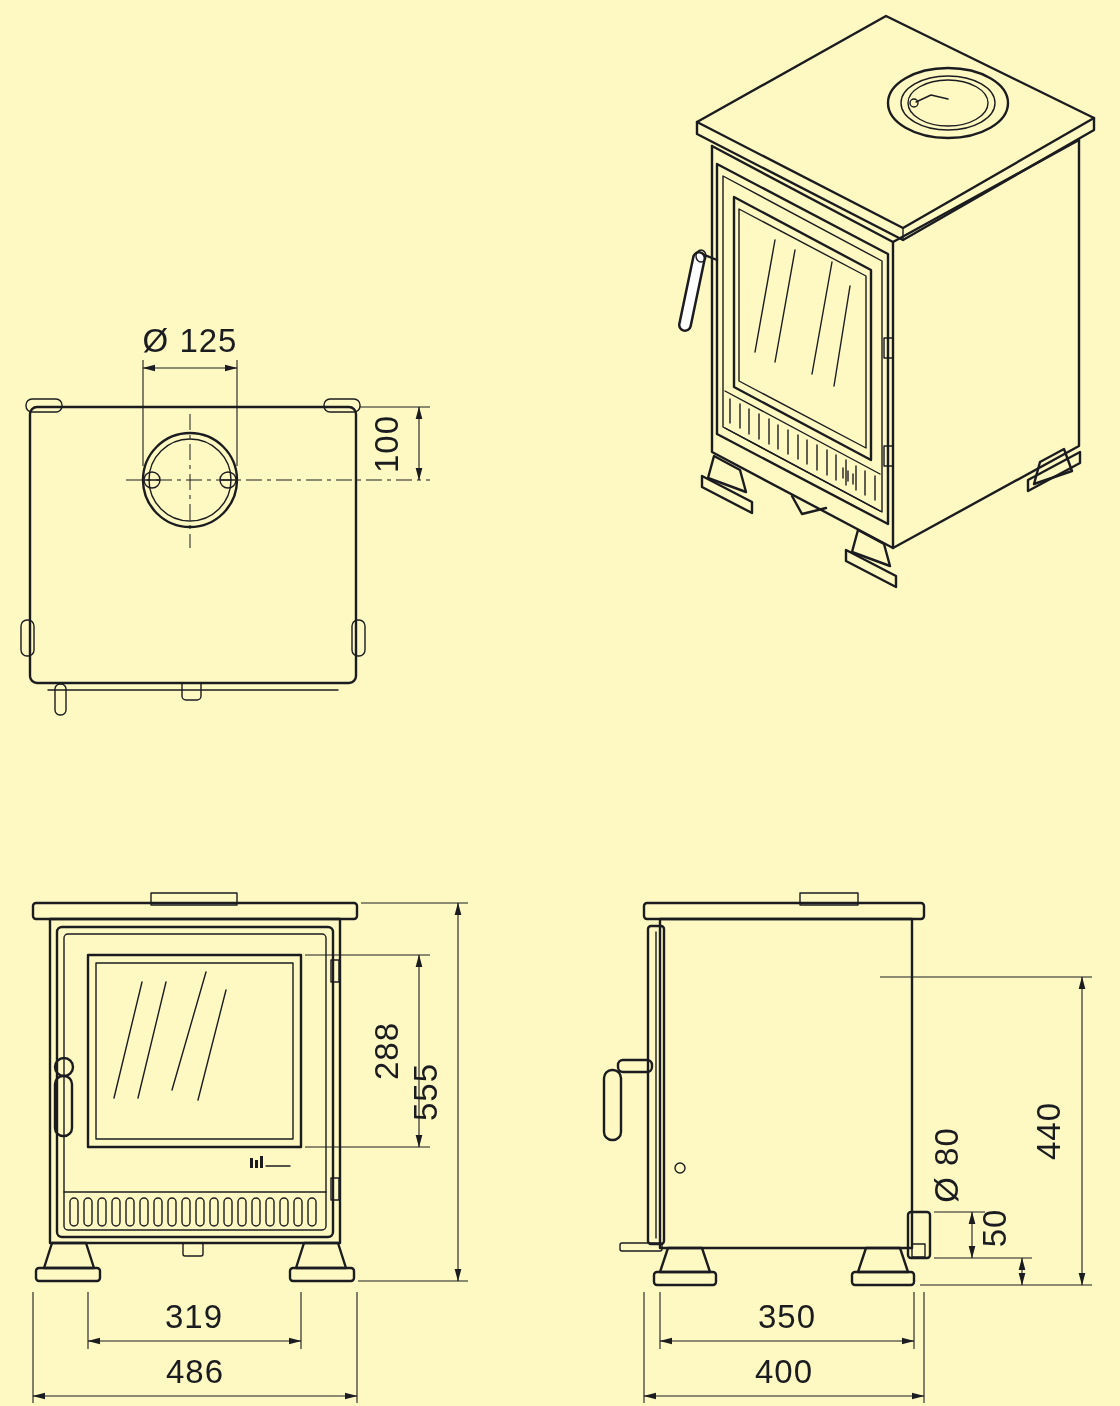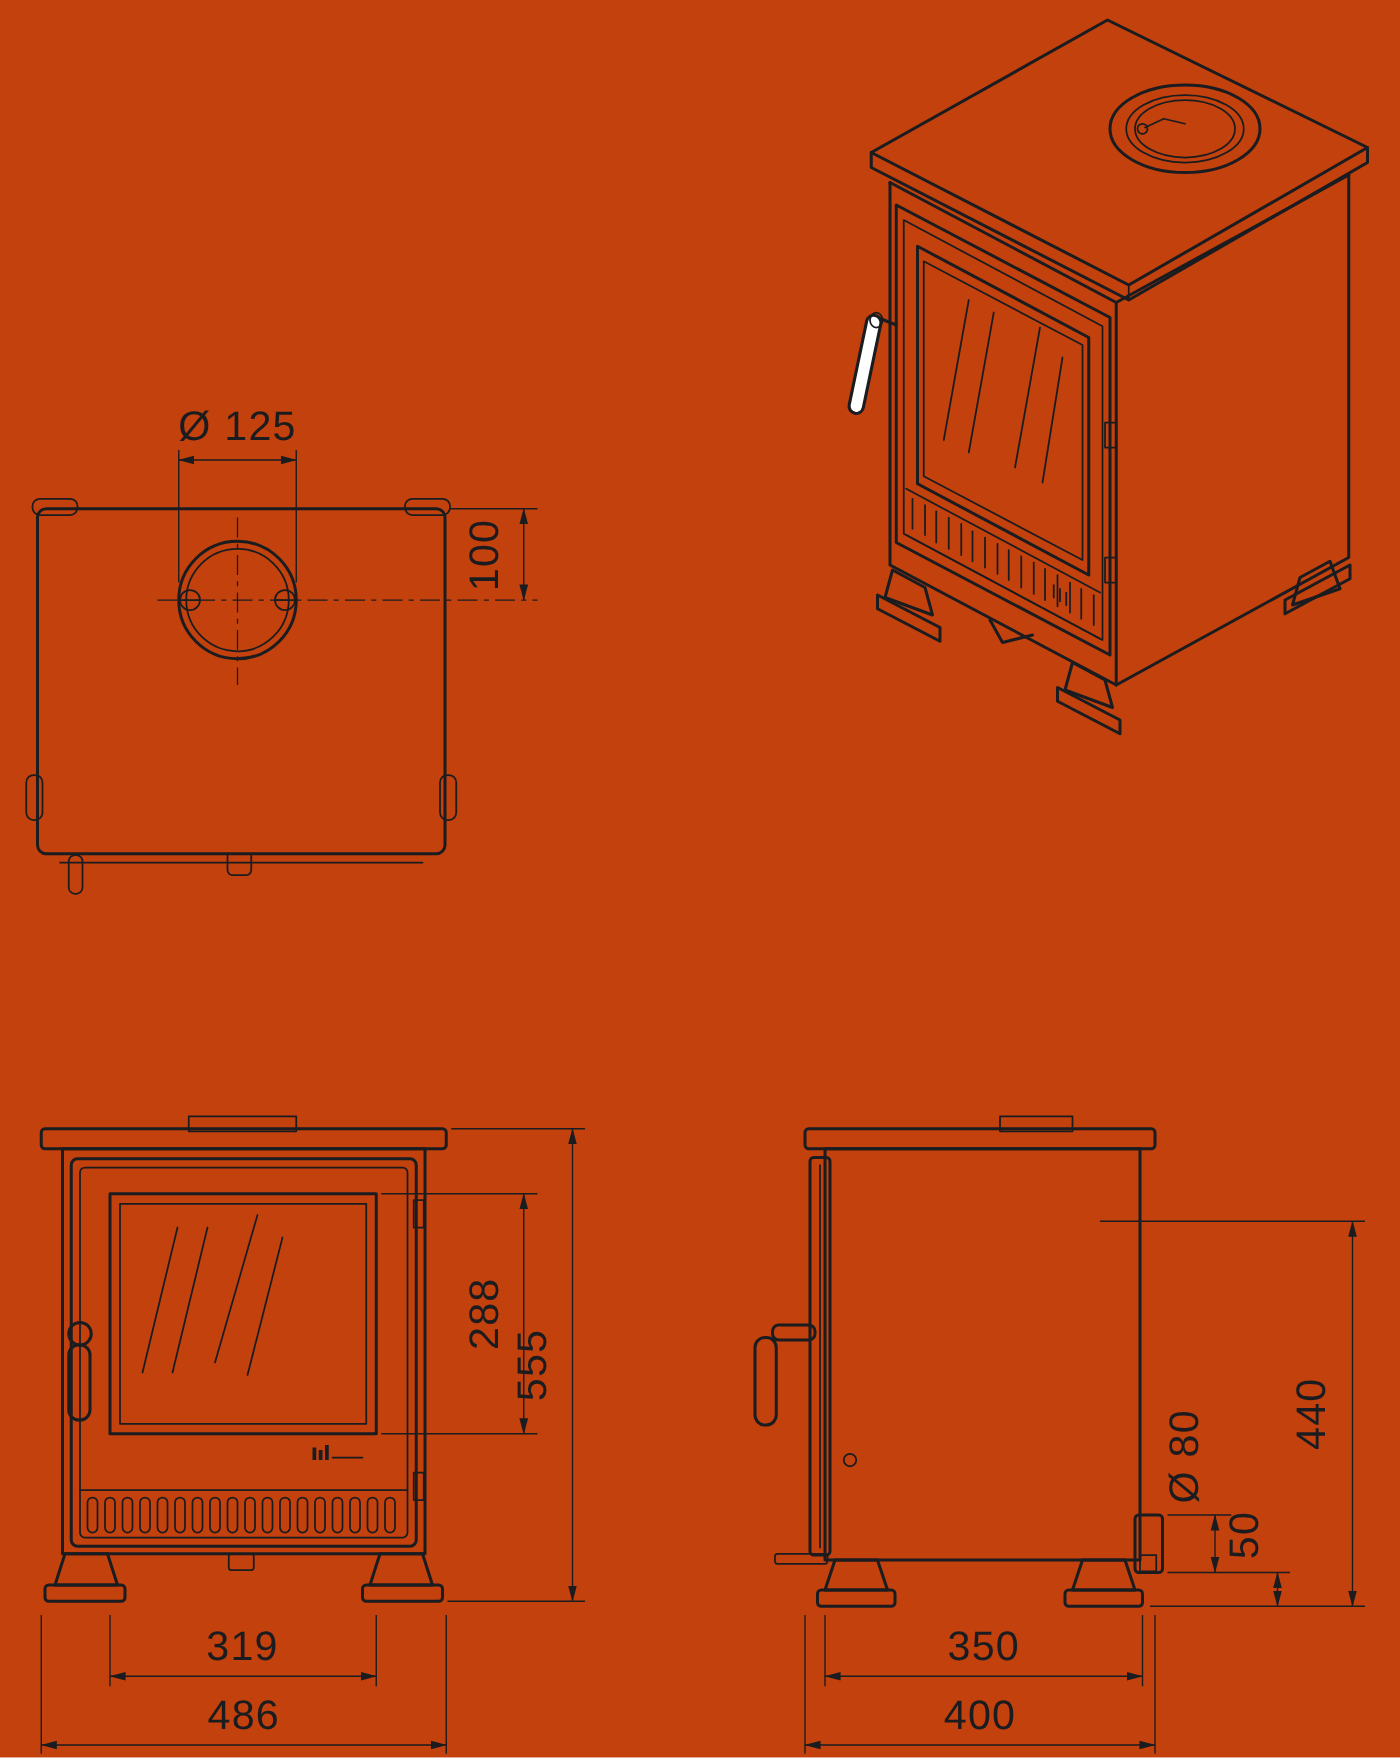--- a/index.html
+++ b/index.html
@@ -1,16 +1,16 @@
 <!DOCTYPE html>
 <html><head>
 <meta charset="utf-8">
 <style>
   html,body{margin:0;padding:0;background:#fff;}
-  .stage{width:1120px;height:1406px;background:#c2410c;position:relative;overflow:hidden;}
+  .stage{width:1120px;height:1406px;background:#fef9c3;position:relative;overflow:hidden;}
   svg{display:block;}
   .ln{stroke:#1b1c20;stroke-width:2.4;fill:none;stroke-linejoin:round;stroke-linecap:round;}
   .ln2{stroke:#1b1c20;stroke-width:1.4;fill:none;stroke-linejoin:round;stroke-linecap:round;}
   .dim{stroke:#1b1c20;stroke-width:1.1;fill:none;}
   .cl{stroke:#1b1c20;stroke-width:1;fill:none;stroke-dasharray:16 5 4 5;}
   .dt{font-family:"Liberation Sans","DejaVu Sans",sans-serif;font-size:33px;fill:#1b1c20;letter-spacing:1px;}
   .cap{stroke:#1b1c20;stroke-width:14;stroke-linecap:round;fill:none;}
   .capw{stroke:#ffffff;stroke-width:9;stroke-linecap:round;fill:none;}
 </style>
 </head>

